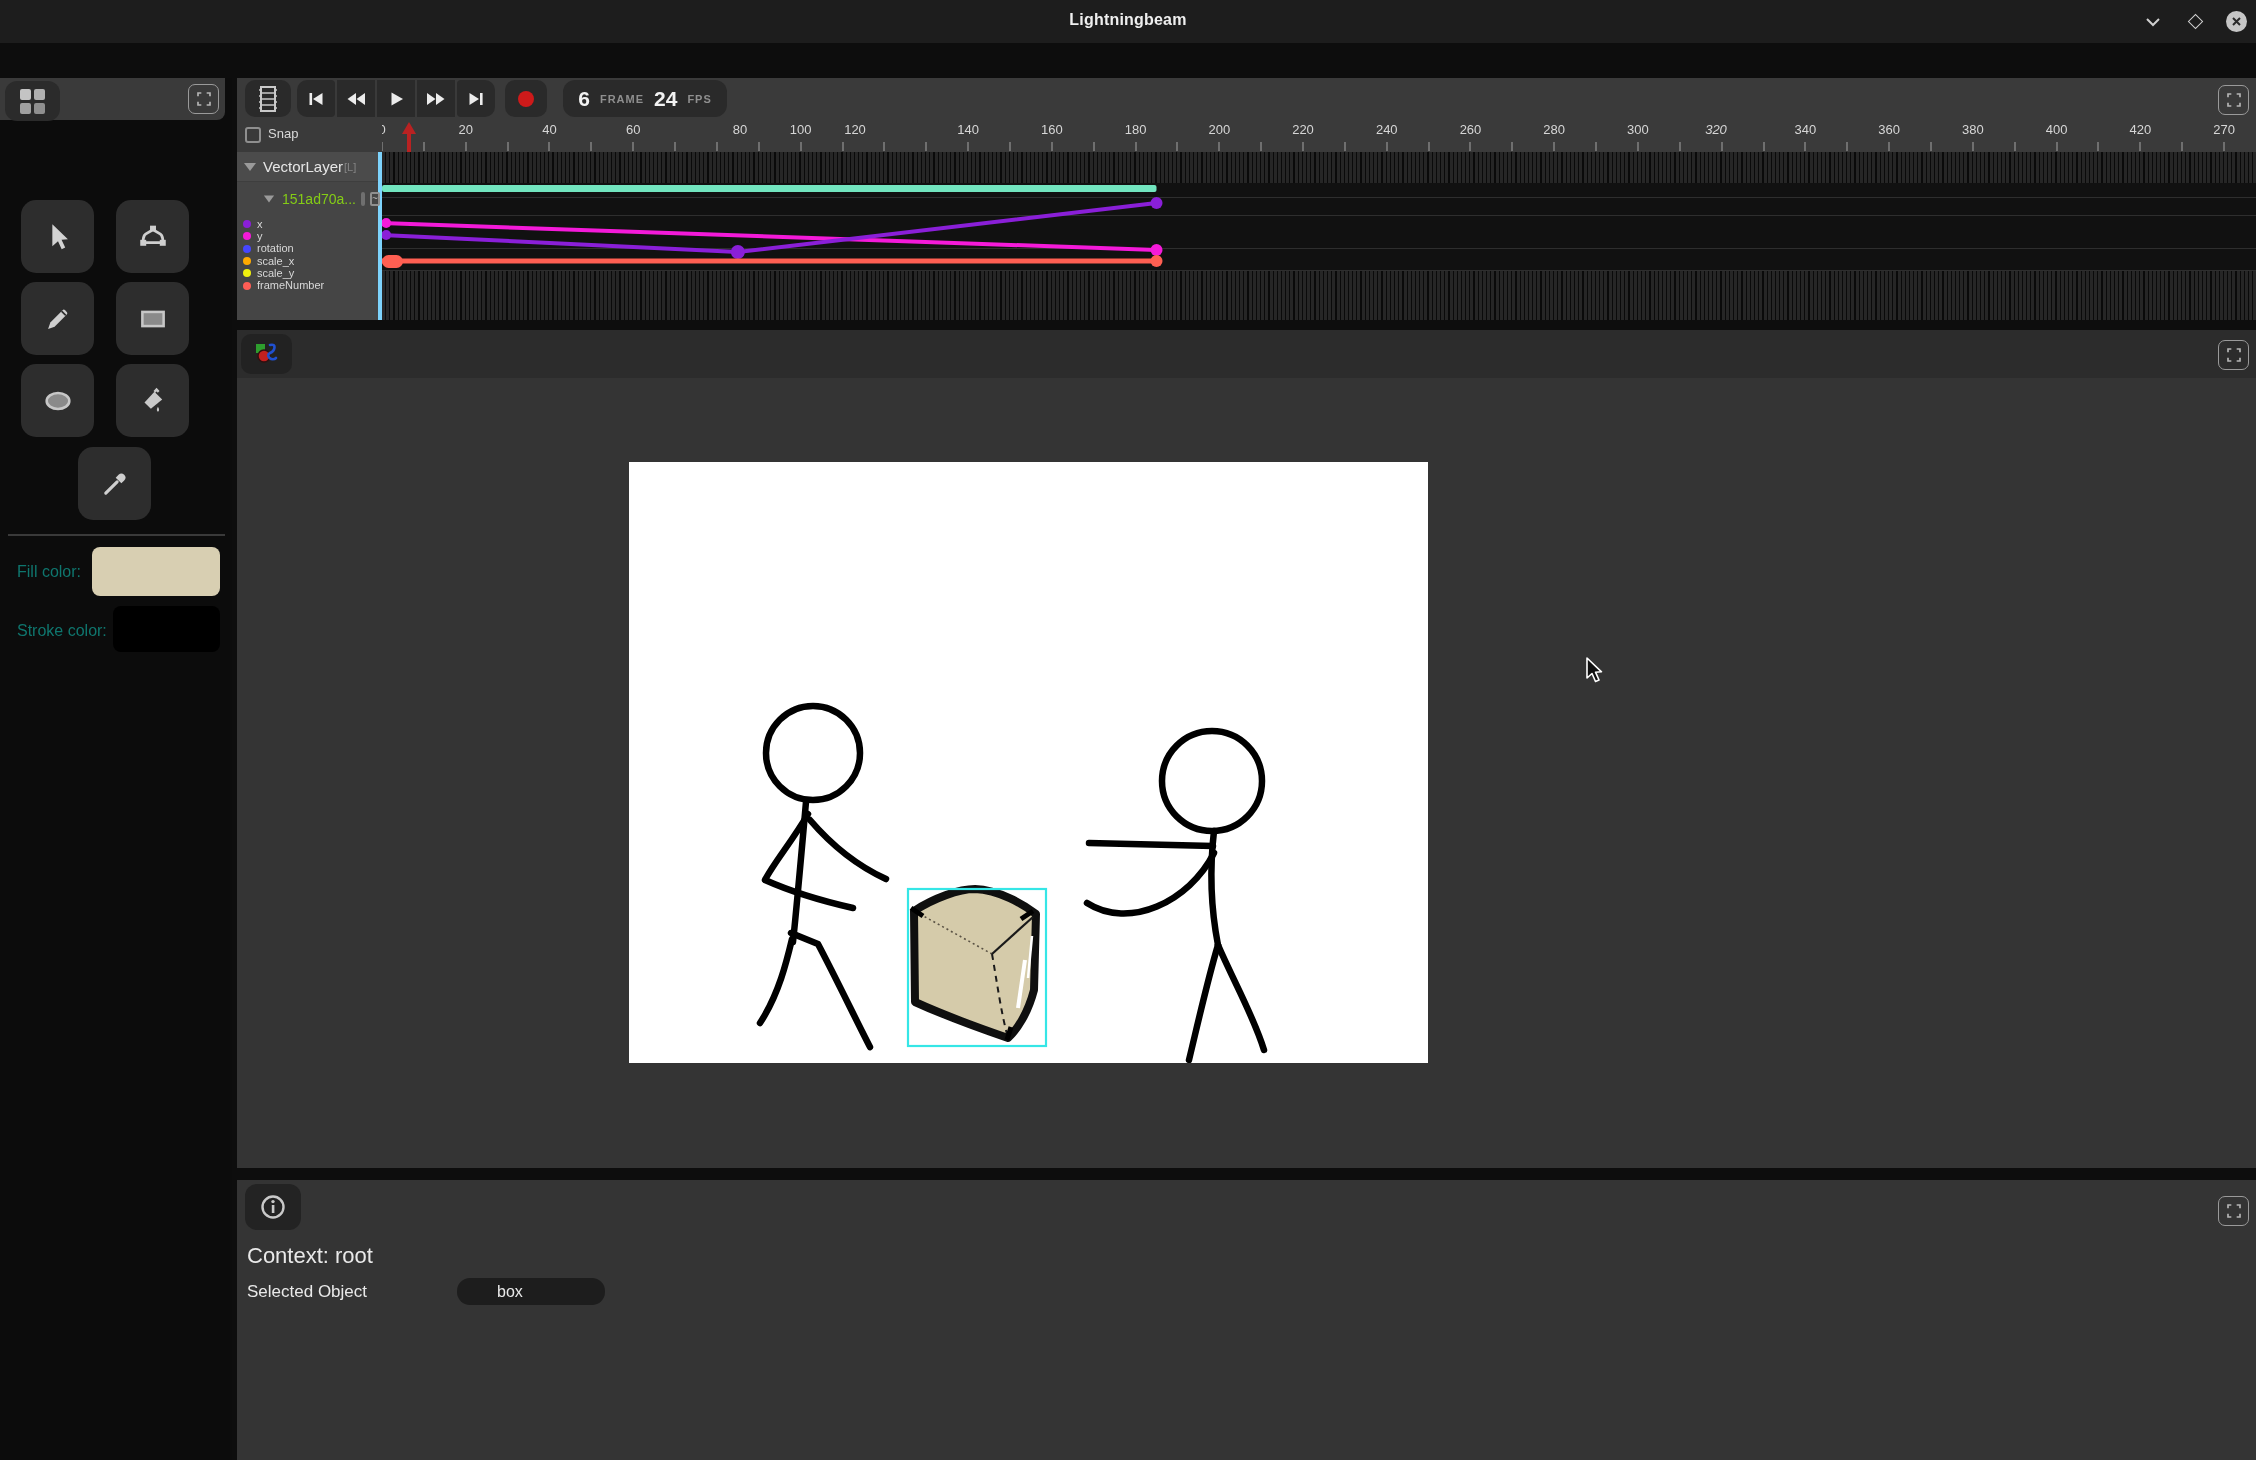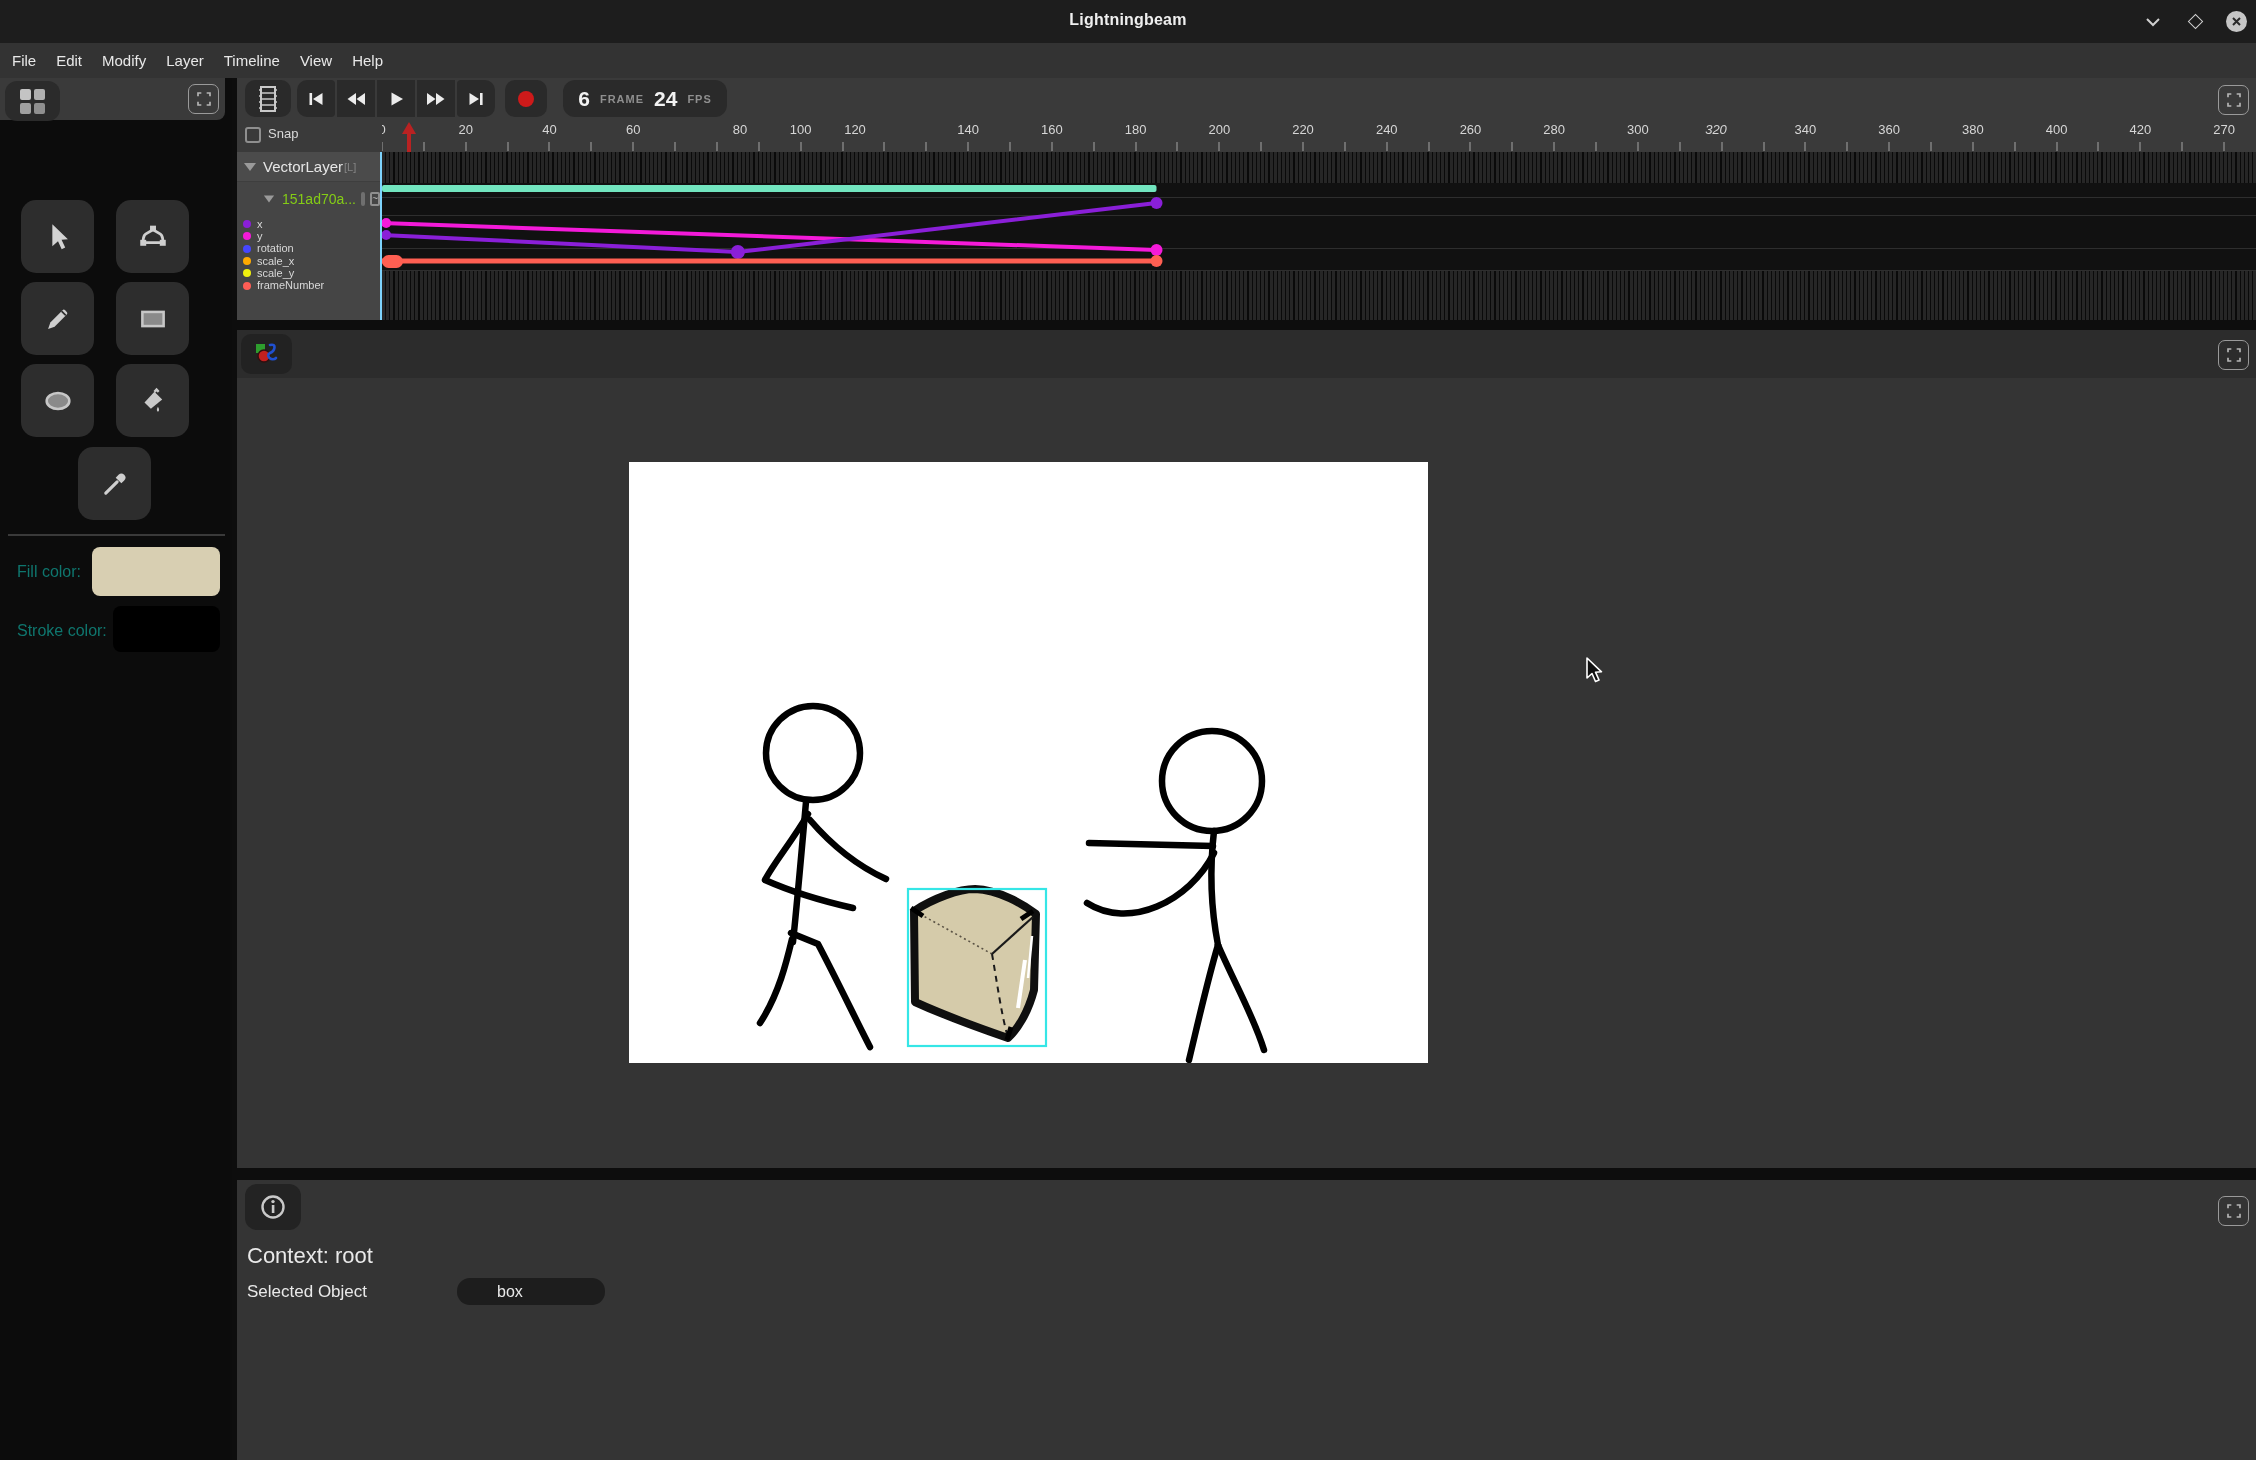--- a/index.html
+++ b/index.html
@@ -64,21 +64,21 @@
   
   #ruler-row{position:absolute;left:0;top:40px;width:100%;height:34px;background:#3a3a3a;}
   #snap-box{position:absolute;left:8px;top:9px;width:16px;height:16px;border:2px solid #8f8f8f;border-radius:3px;}
   #snap-label{position:absolute;left:31px;top:8px;color:#d8d8d8;font-size:13px;}
   #ruler-scale{position:absolute;left:145px;top:0;right:0;height:34px;overflow:hidden;}
   .ruler-label{position:absolute;top:4px;transform:translateX(-50%);color:#d6d6d6;font-size:13px;}
   .ruler-tick{position:absolute;top:24px;width:2px;height:9px;background:#6f6f6f;}
   #playhead{position:absolute;top:4px;width:16px;transform:translateX(-8px);}
 
   
-  #layer-col{position:absolute;left:0;top:74px;width:145px;height:168px;background:#454545;border-right:2px solid #7dd3fc;}
+  #layer-col{position:absolute;left:0;top:74px;width:145px;height:168px;background:#454545;border-right:4px solid #7dd3fc;}
   #vl-row{position:absolute;left:0;top:0;width:100%;height:30px;background:#4b4b4b;display:flex;align-items:center;border-bottom:1px solid #3e3e3e;}
   .tri{width:0;height:0;border-left:6px solid transparent;border-right:6px solid transparent;
     border-top:8px solid #9a9a9a;margin:0 7px;}
   #vl-row .name{color:#e6e6e6;font-size:15px;}
   #vl-row .tag{color:#858585;font-size:11px;margin-left:1px;}
   #obj-row{position:absolute;left:0;top:32px;width:100%;height:30px;display:flex;align-items:center;}
   #obj-row .tri{margin-left:26px;transform:scale(.85);}
   #obj-row .name{color:#84cc16;font-size:14px;}
   .mini-btn{width:15px;height:14px;margin-left:5px;border-radius:2px;}
   #obj-toggle-a{background:#a8a8a8;border:2px solid #6f6f6f;}
@@ -135,29 +135,20 @@
     </div>
     <div class="win-ctl" id="win-close">
       <div class="close-circle">
         <svg width="11" height="11" viewBox="0 0 11 11">
             <path d="M2,2 L9,9 M9,2 L2,9" stroke="#2a2a2a" stroke-width="2"></path>
           </svg>
       </div>
     </div>
   </header>
 
-  <nav id="menubar">
-    <span class="menu-item">File</span>
-    <span class="menu-item">Edit</span>
-    <span class="menu-item">Modify</span>
-    <span class="menu-item">Layer</span>
-    <span class="menu-item">Timeline</span>
-    <span class="menu-item">View</span>
-    <span class="menu-item">Help</span>
-  </nav>
 
   <aside id="sidebar">
     <div id="sidebar-header">
       <div class="sq-btn" id="grid-btn">
         <div class="grid-glyph">
           <div style="background:#c4c4c4"></div>
             <div style="background:#b0b0b0"></div>
           <div style="background:#a0a0a0"></div>
             <div style="background:#8f8f8f"></div>
         </div>

